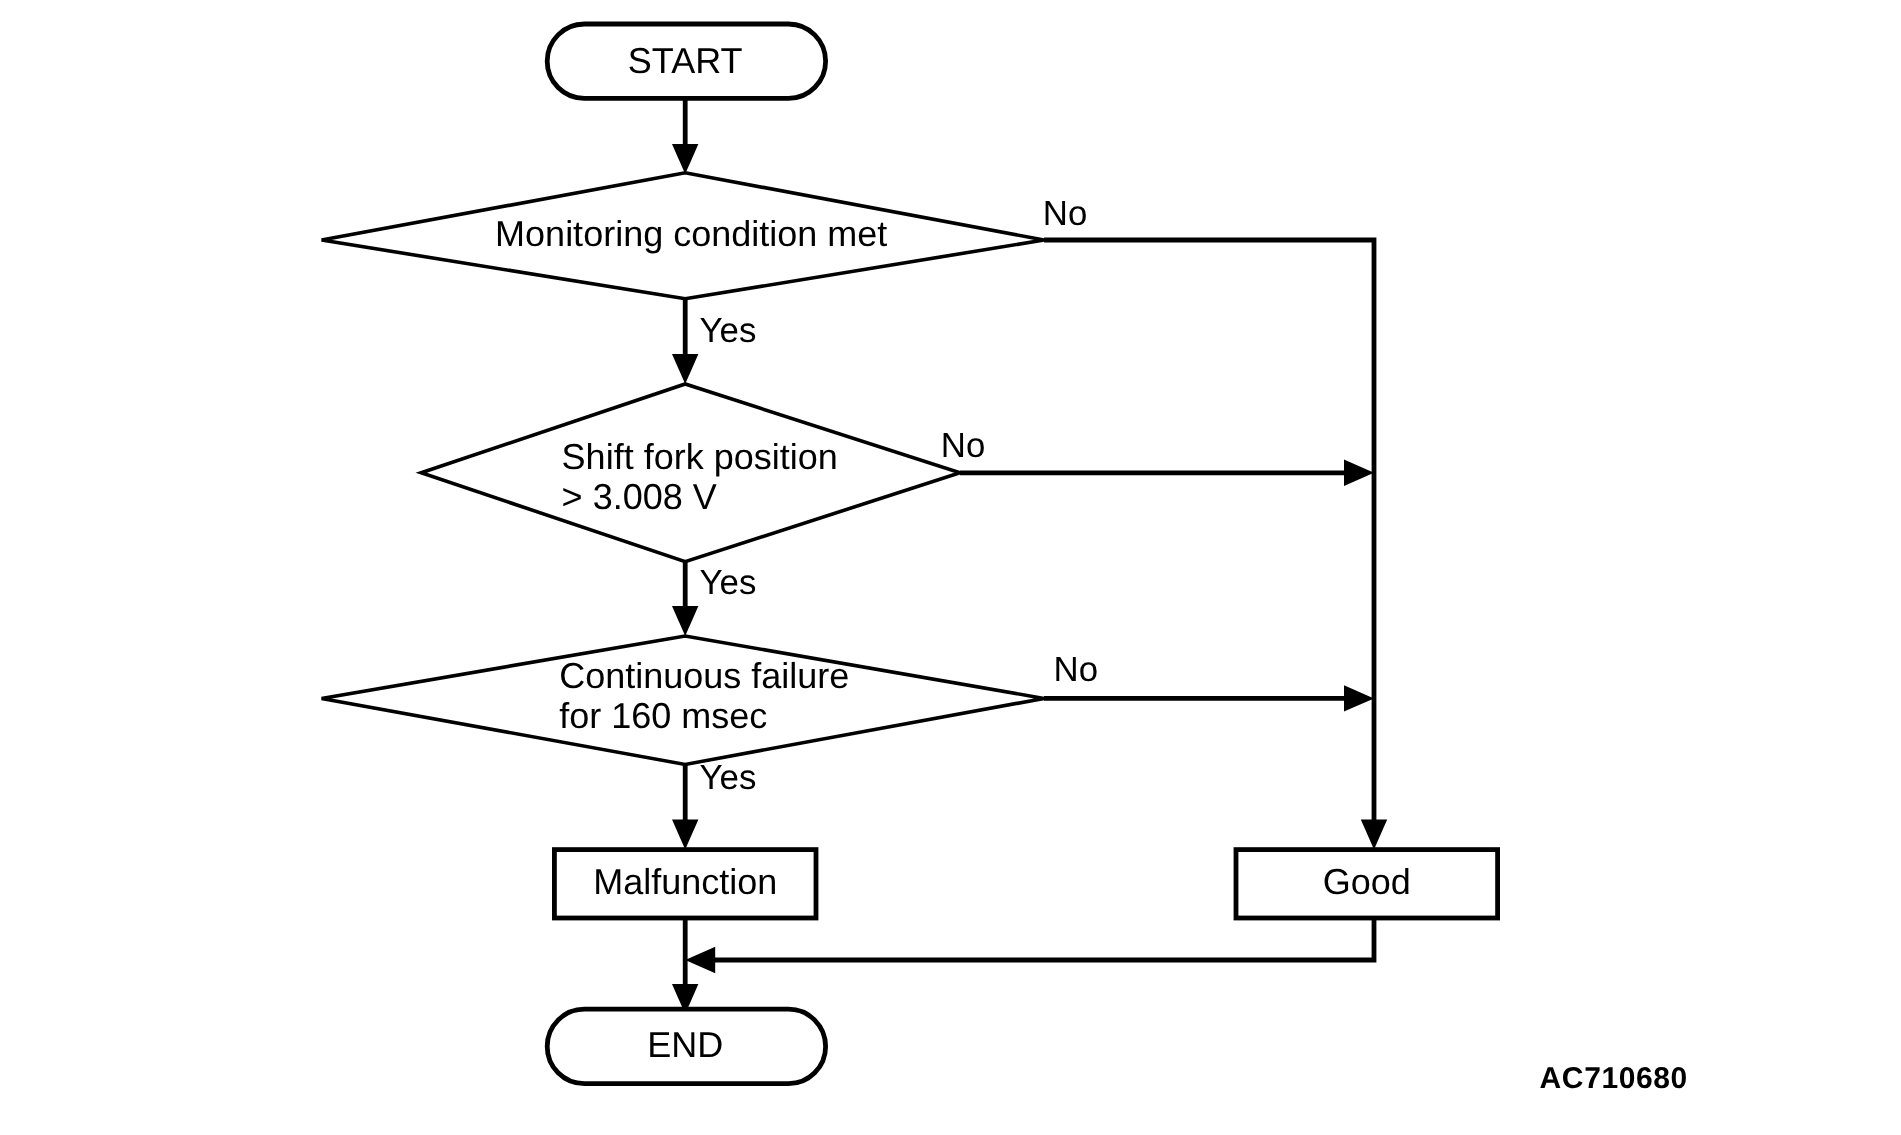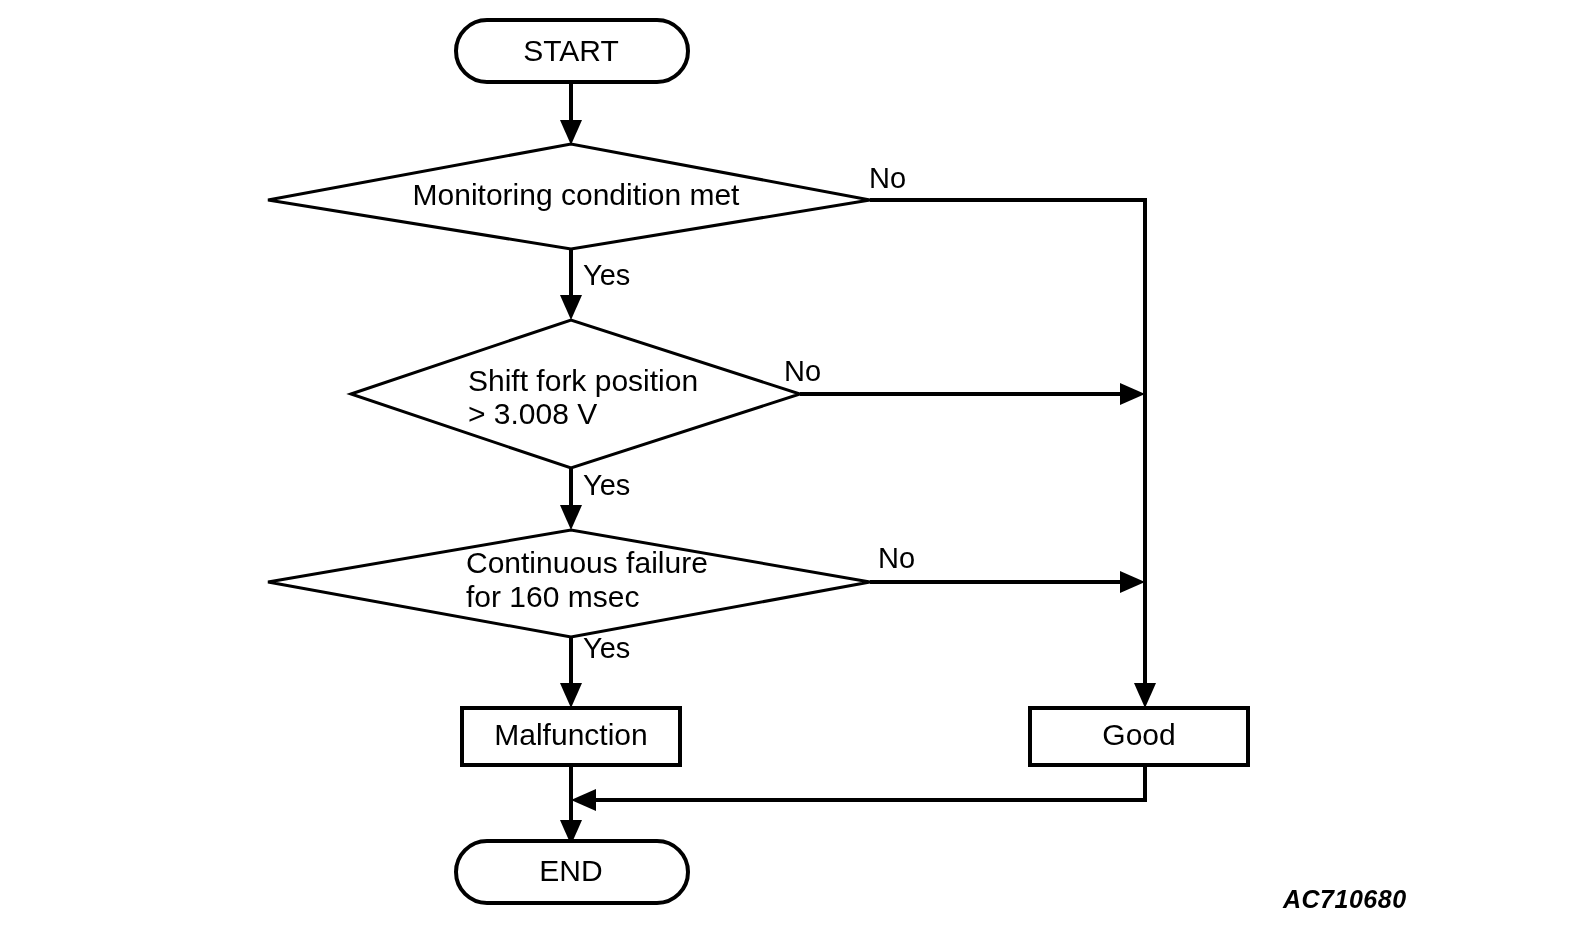--- a/index.html
+++ b/index.html
@@ -72,21 +72,20 @@
     dominant-baseline: middle;
   }
   .figure-code {
     position: absolute;
     font-family: "Liberation Sans", sans-serif;
     font-size: 25px;
     font-weight: bold;
     color: #000000;
     letter-spacing: 0.5px;
     white-space: nowrap;
-    font-style: italic;
   }
 </style>
 </head>
 <body>
 
 <div id="flowchart-root">
 
   <svg id="flow-svg" viewBox="0 0 1584 946">
 
     <g>

